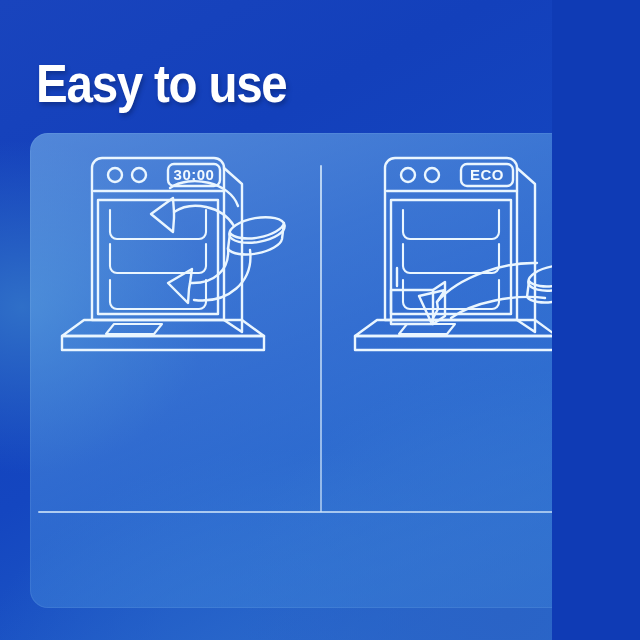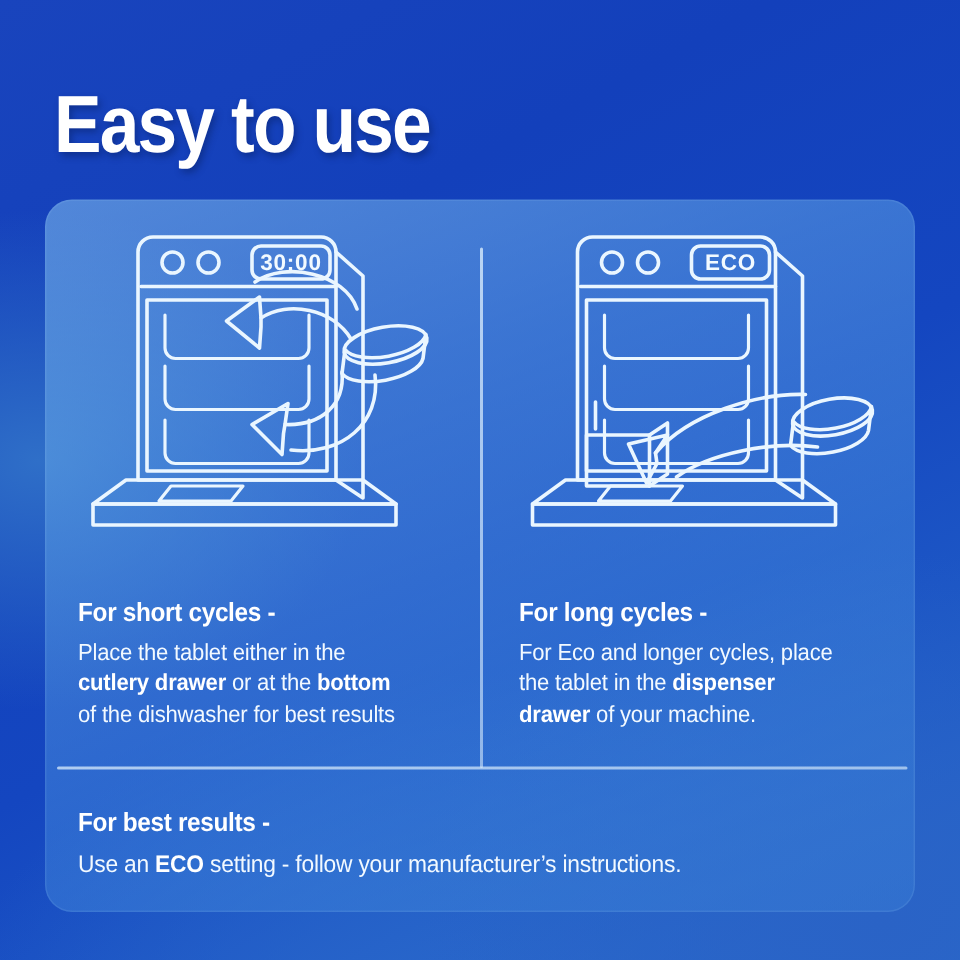--- a/index.html
+++ b/index.html
@@ -2,21 +2,21 @@
 <html><head>
 <meta charset="utf-8">
 <style>
   html, body {
     margin: 0;
     padding: 0;
     background: #0f3bb5;
   }
   #stage {
     position: relative;
-    width: 640px;
+    width: 552px;
     height: 640px;
     overflow: hidden;
     font-family: "Liberation Sans", sans-serif;
     background:
       radial-gradient(ellipse 55% 42% at 4% 48%, #2f6fc8 0%, rgba(47,111,200,0) 62%),
       radial-gradient(ellipse 70% 55% at 92% 96%, #2a63c6 0%, rgba(42,99,198,0) 70%),
       radial-gradient(ellipse 80% 60% at 50% 112%, #2b69cb 0%, rgba(43,105,203,0) 70%),
       linear-gradient(152deg, #1944bd 0%, #1340bb 28%, #1446c0 55%, #1e59c6 78%, #2a6ccd 100%);
   }
 
@@ -207,28 +207,16 @@
       </g>
 
       <g>
         <path class="ln" d="M182 125 C150 124 104 138 82 164"></path>
         <path class="ln" d="M190 160 C160 156 118 164 96 180"></path>
         <path class="ln" d="M82 164 l8 -12 l-26 6 l12 26 l7 -13 z"></path>
       </g>
     </svg>
   </div>
 
-  <div class="block col-left">
-    <h3>For short cycles -</h3>
-    <p><span>Place the tablet either in the</span><br><b>cutlery drawer</b><span> or at the </span><b>bottom</b><br><span>of the dishwasher for best results</span></p>
-  </div>
-
-  <div class="block col-right">
-    <h3>For long cycles -</h3>
-    <p><span>For Eco and longer cycles, place</span><br><span>the tablet in the </span><b>dispenser</b><br><b>drawer</b><span> of your machine.</span></p>
-  </div>
-
-  <div class="block bottom">
-    <h3>For best results -</h3>
-    <p><span>Use an </span><b>ECO</b><span> setting - follow your manufacturer’s instructions.</span></p>
-  </div>
+
+
 
 </div>
 
 </body></html>

